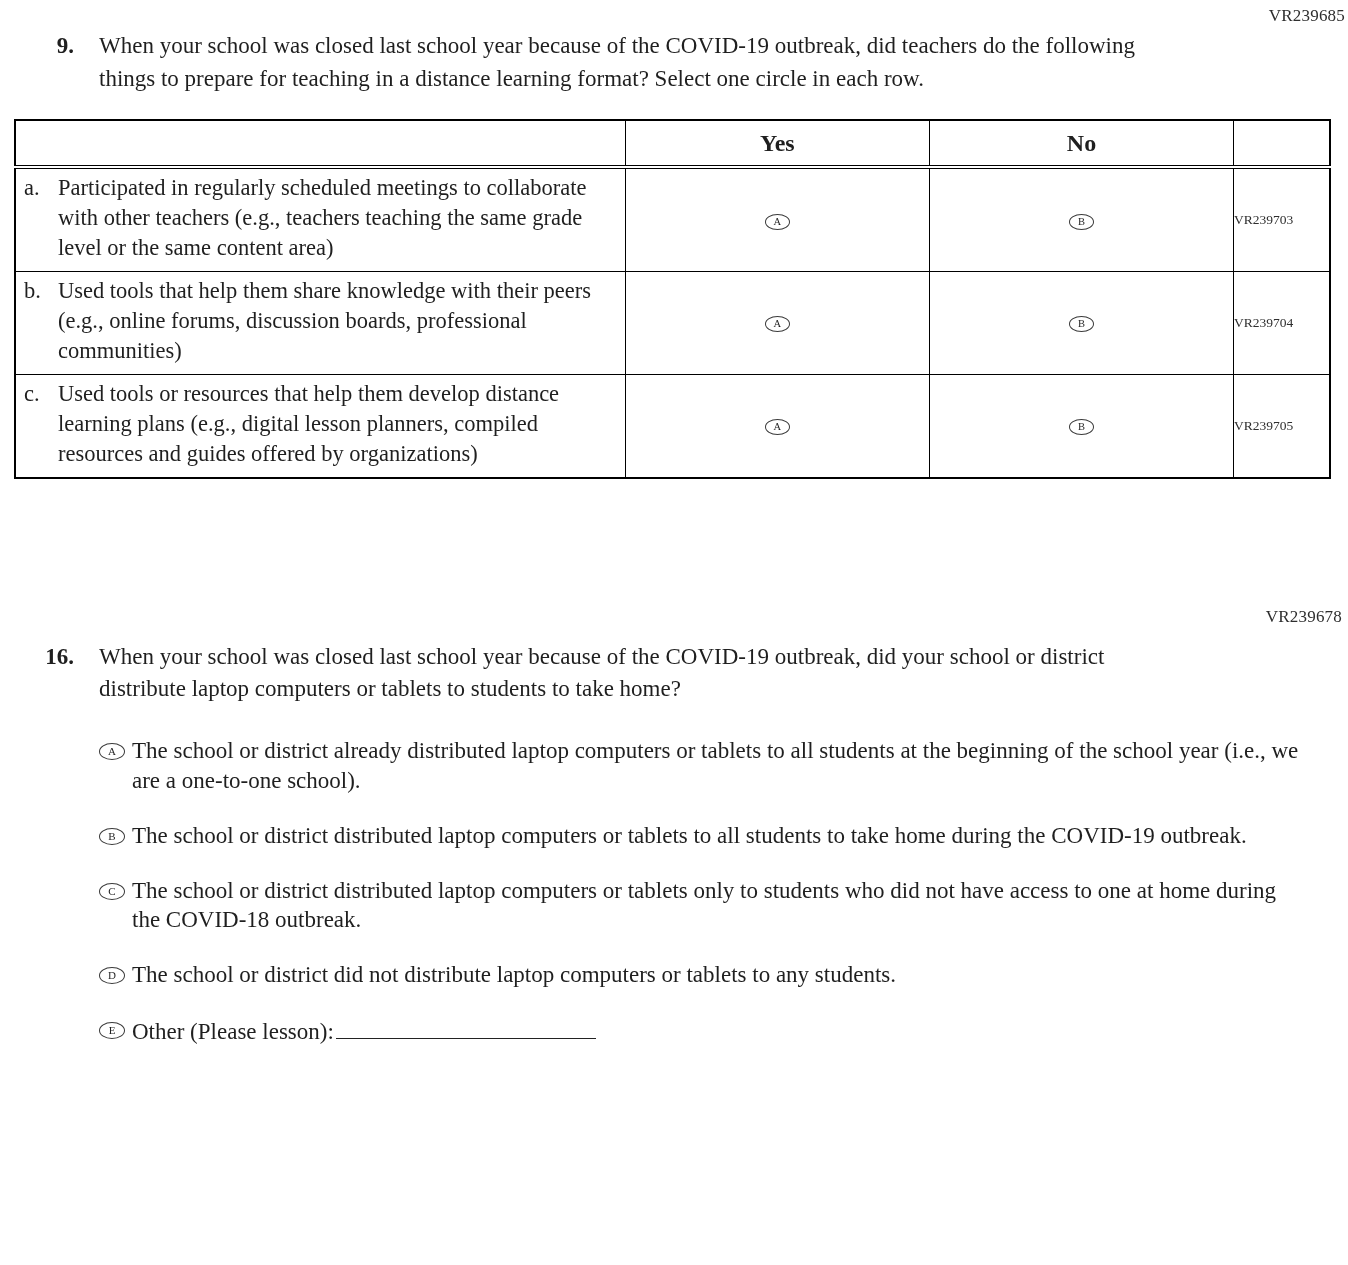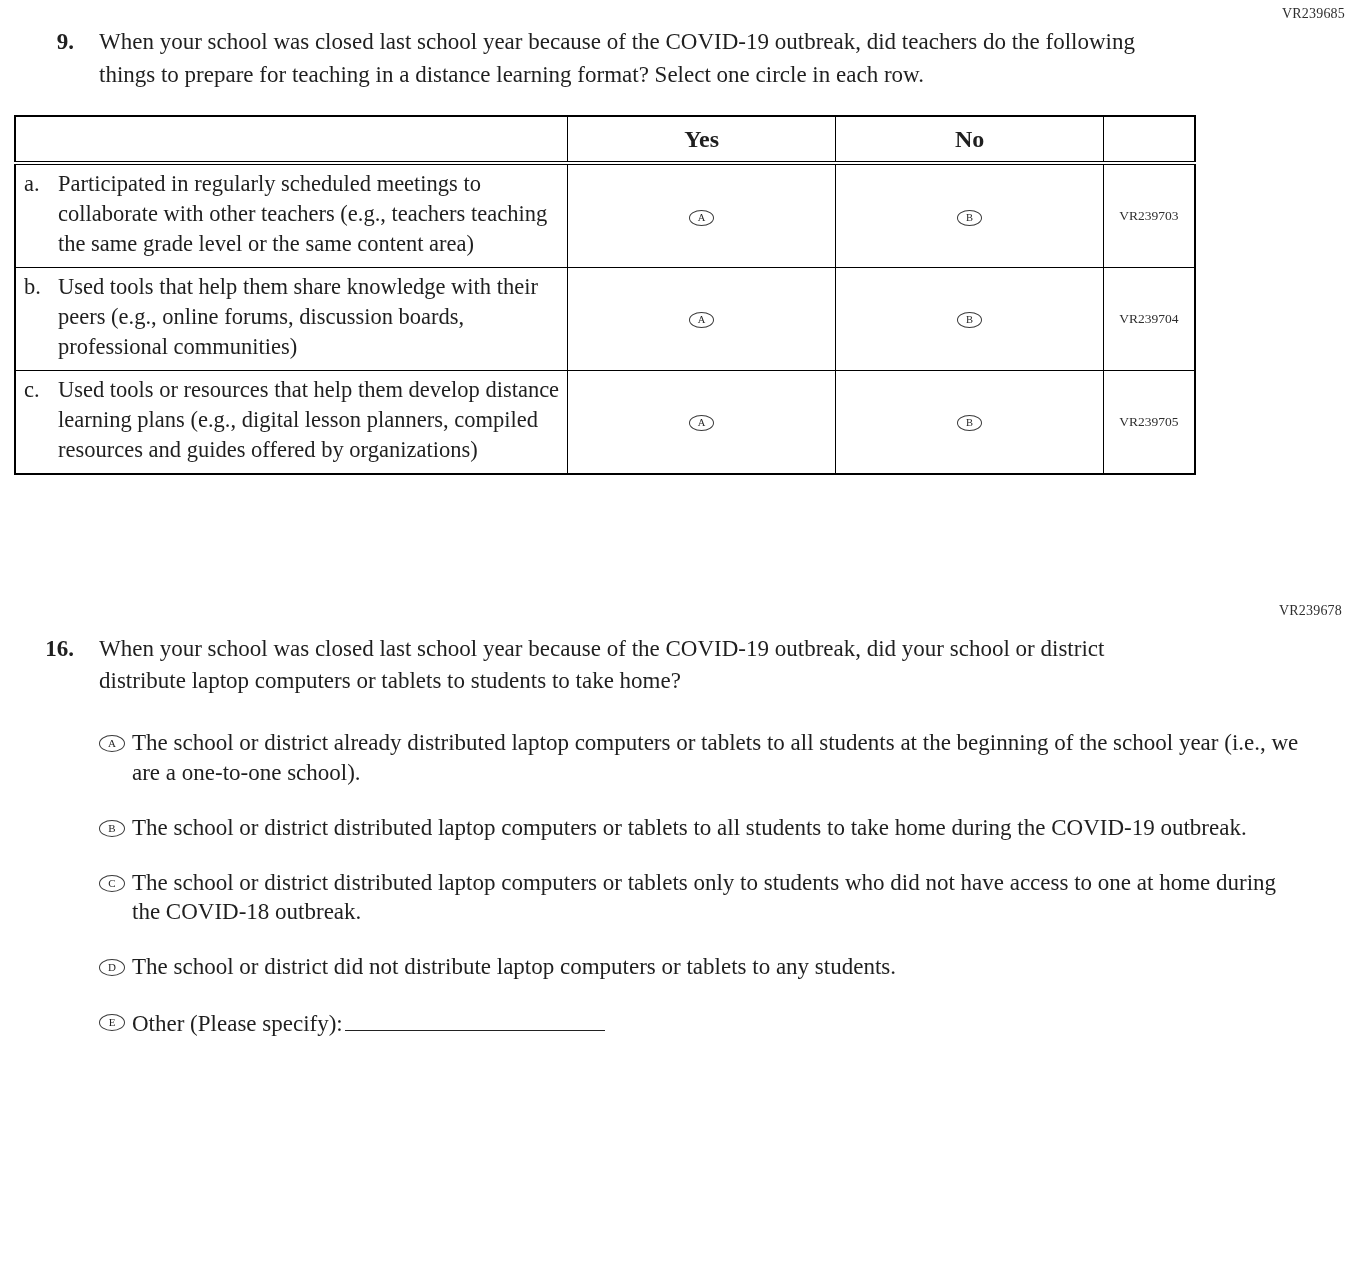--- a/index.html
+++ b/index.html
@@ -5,43 +5,43 @@
   * { margin:0; padding:0; box-sizing:border-box; }
   html,body { background:#ffffff; }
   body {
     width:1348px; height:1265px;
     font-family:"Liberation Serif","DejaVu Serif",serif;
     color:#1f1f1f;
     overflow:hidden;
   }
   .page { position:relative; width:1348px; height:1265px; padding:6px 0 0 14px; }
 
-  .code { font-size:14px; color:#2e2e2e; letter-spacing:0.2px; }
+  .code { font-size:17px; color:#2e2e2e; letter-spacing:0.2px; }
   .code-top { text-align:right; padding-right:3px; }
   .code-mid { text-align:right; padding-right:6px; margin-top:128px; }
 
   .question { display:flex; margin-top:4px; }
   .qnum { flex:0 0 60px; text-align:right; font-weight:bold; font-size:23px; line-height:1.42; }
   .qtext { margin-left:25px; font-size:23px; line-height:1.42; }
   .q9 .qtext { width:1048px; }
   .q10 .qtext { width:1020px; }
   .qtext b { font-weight:normal; }
 
-  table.grid { border-collapse:collapse; margin-top:24px; width:1182px; border:2.5px solid #000; }
+  table.grid { border-collapse:collapse; margin-top:24px; width:1317px; border:2.5px solid #000; }
   table.grid th, table.grid td { border:1.6px solid #000; }
   table.grid th {
     height:47px; font-size:24px; font-weight:bold; text-align:center;
     vertical-align:middle; border-bottom:4px double #000;
   }
   td.stem { vertical-align:top; font-size:22.5px; line-height:1.33; padding:4px 6px 8px 6px; }
   .stem-inner { display:flex; }
   .row-letter { flex:0 0 36px; padding-left:2px; }
   .row-text { flex:1; }
   td.ans { text-align:center; vertical-align:middle; }
-  td.codecell { font-size:13.5px; text-align:center; vertical-align:middle; color:#2e2e2e; }
+  td.codecell { font-size:13.5px; text-align:left; vertical-align:middle; color:#2e2e2e; }
 
   .circ {
     display:inline-block; width:25px; height:16px;
     border:1.4px solid #3a3a3a; border-radius:50%;
     font-size:10.5px; line-height:14px; text-align:center;
     font-weight:normal; color:#1f1f1f; cursor:pointer;
     font-family:"Liberation Serif",serif;
   }
 
   .options { margin-top:30px; margin-left:85px; }
@@ -143,18 +143,18 @@
       <span class="opt-text">The school or district distributed laptop computers or tablets only to students who did not have access to one at home during the COVID-18 outbreak.</span>
     </div>
 
     <div class="option">
       <span class="circ">D</span>
       <span class="opt-text">The school or district did not distribute laptop computers or tablets to any students.</span>
     </div>
 
     <div class="option option-other">
       <span class="circ">E</span>
-      <span class="opt-text"><span>Other (Please specify):</span><span class="blank-line"></span></span>
+      <span class="opt-text"><span>Other (Please lesson):</span><span class="blank-line"></span></span>
     </div>
 
   </div>
 
 </div>
 
 </body></html>

